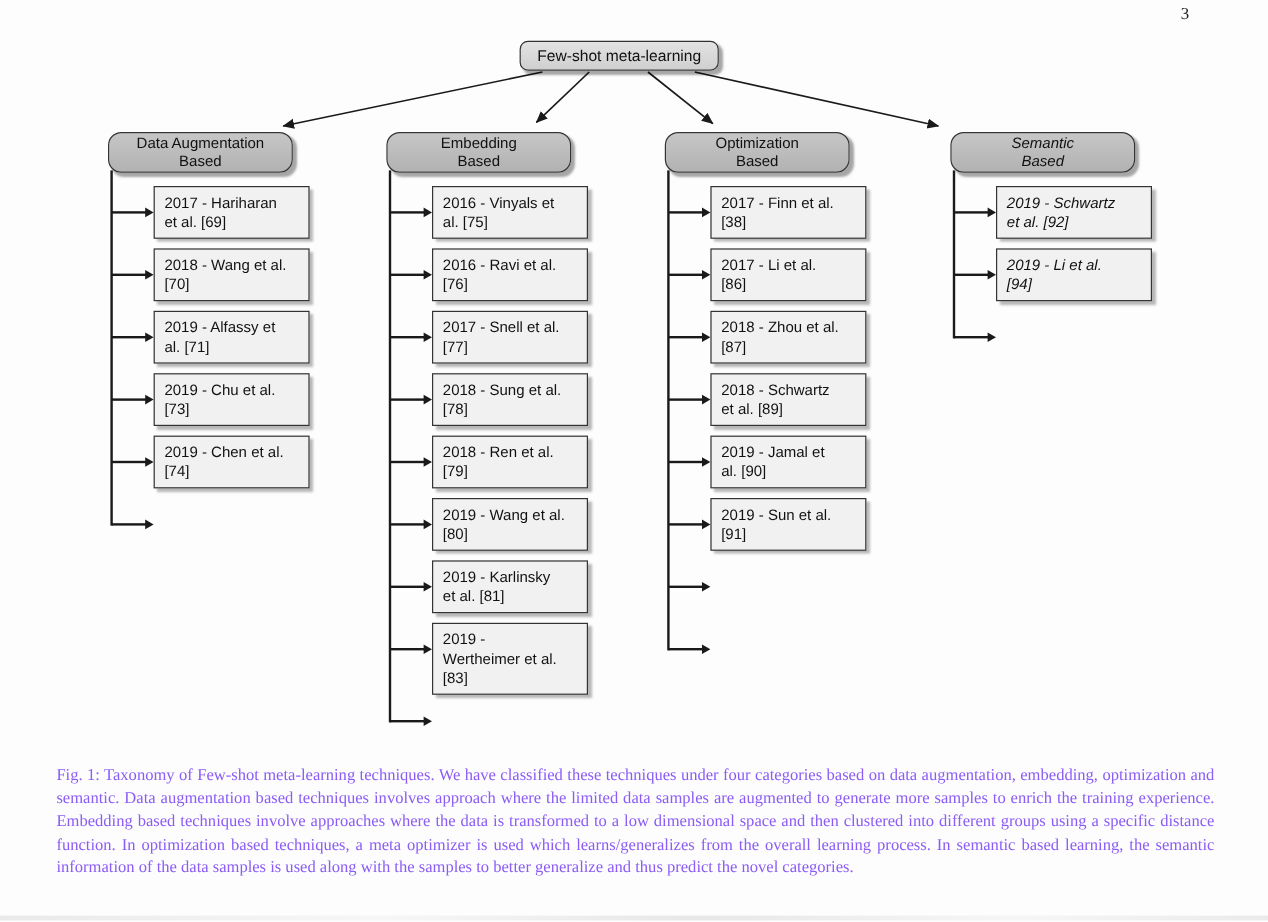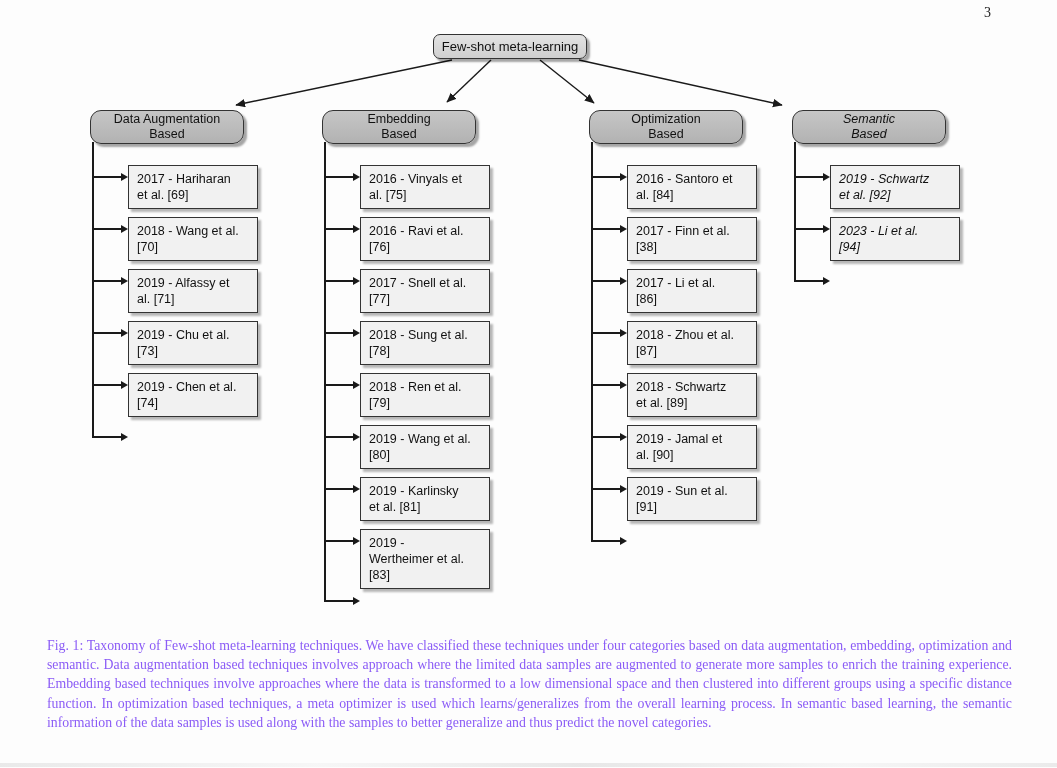--- a/index.html
+++ b/index.html
@@ -24,21 +24,21 @@
   }
   .arrows-svg {
     position: absolute;
     top: 0; left: 0;
     pointer-events: none;
   }
   .root-node {
     position: absolute;
     left: 433px;
     top: 34px;
-    width: 154px;
+    width: 166px;
     height: 25px;
     background: linear-gradient(#e3e3e3, #cfcfcf);
     border: 1.4px solid #333;
     border-radius: 7px;
     box-shadow: 3px 3px 2px rgba(0,0,0,0.35);
     display: flex;
     align-items: center;
     justify-content: center;
     font-size: 13px;
     color: #111;
@@ -61,21 +61,21 @@
     justify-content: center;
     font-size: 12.5px;
     line-height: 15px;
     text-align: center;
     color: #111;
     position: relative;
     z-index: 2;
   }
   .leaves {
     margin-left: 38px;
-    margin-top: 21px;
+    margin-top: 11px;
   }
   .leaf {
     width: 130px;
     background: #f1f1f1;
     border: 1px solid #333;
     box-shadow: 3px 3px 2px rgba(0,0,0,0.28);
     padding: 5px 18px 5px 8px;
     margin-bottom: 8px;
     font-size: 12.5px;
     line-height: 16px;
@@ -204,27 +204,26 @@
         <div class="h-line" style="top: 326.25px;"></div>
         <div class="arrow-head" style="top: 323px;"></div>
         <div class="h-line" style="top: 378.25px;"></div>
         <div class="arrow-head" style="top: 375px;"></div>
         <div class="h-line" style="top: 430.25px;"></div>
         <div class="arrow-head" style="top: 427px;"></div>
         <div class="h-line" style="top: 490.25px;"></div>
         <div class="arrow-head" style="top: 487px;"></div>
         <div class="v-line" style="top: 32px; height: 460px;"></div>
       </div>
-      <div class="column" style="left: 589px;">
+      <div class="column" style="left: 554px;">
         <div class="cat-header">
           <div>Optimization</div>
           <div>Based</div>
         </div>
         <div class="leaves">
-          <div class="leaf">2016 - Santoro et al. [84]</div>
           <div class="leaf">2017 - Finn et al. [38]</div>
           <div class="leaf">2017 - Li et al. [86]</div>
           <div class="leaf">2018 - Zhou et al. [87]</div>
           <div class="leaf">2018 - Schwartz et al. [89]</div>
           <div class="leaf">2019 - Jamal et al. [90]</div>
           <div class="leaf">2019 - Sun et al. [91]</div>
         </div>
         <div class="h-line" style="top: 66.25px;"></div>
         <div class="arrow-head" style="top: 63px;"></div>
         <div class="h-line" style="top: 118.25px;"></div>
@@ -243,21 +242,21 @@
         <div class="arrow-head" style="top: 427px;"></div>
         <div class="v-line" style="top: 32px; height: 400px;"></div>
       </div>
       <div class="column" style="left: 792px; font-style: italic;">
         <div class="cat-header">
           <div>Semantic</div>
           <div>Based</div>
         </div>
         <div class="leaves">
           <div class="leaf">2019 - Schwartz et al. [92]</div>
-          <div class="leaf">2023 - Li et al. [94]</div>
+          <div class="leaf">2019 - Li et al. [94]</div>
         </div>
         <div class="h-line" style="top: 66.25px;"></div>
         <div class="arrow-head" style="top: 63px;"></div>
         <div class="h-line" style="top: 118.25px;"></div>
         <div class="arrow-head" style="top: 115px;"></div>
         <div class="h-line" style="top: 170.25px;"></div>
         <div class="arrow-head" style="top: 167px;"></div>
         <div class="v-line" style="top: 32px; height: 140px;"></div>
       </div>
     </div>

